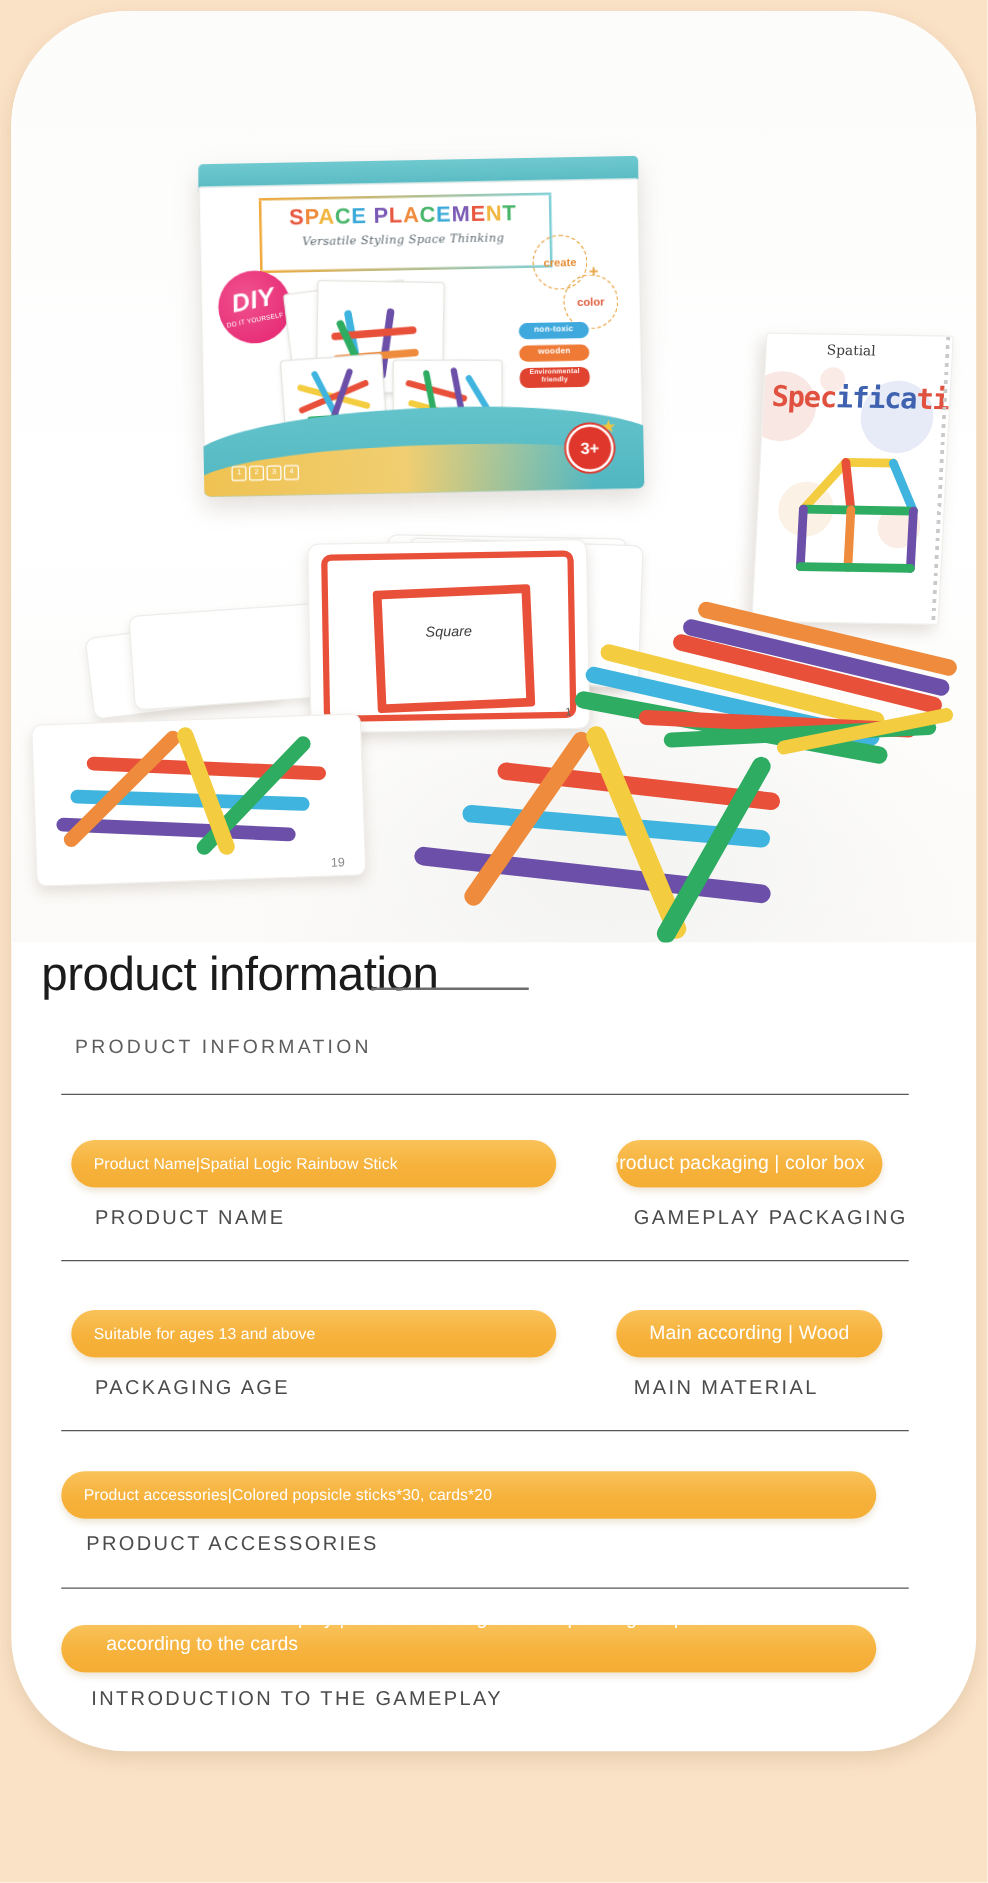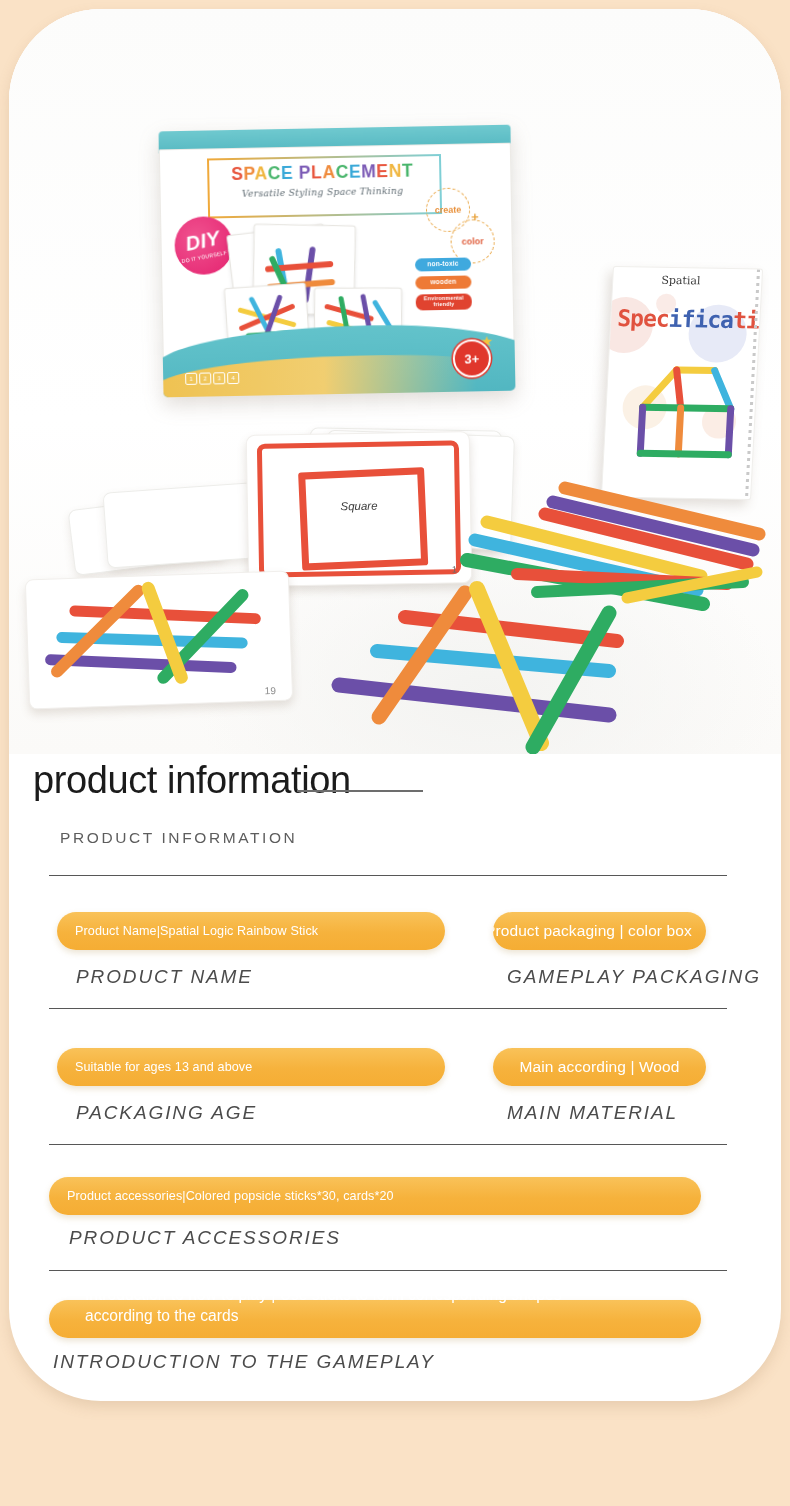--- a/index.html
+++ b/index.html
@@ -330,21 +330,21 @@
     box-sizing: border-box;
     padding: 0 18px;
     white-space: nowrap;
     overflow: visible;
   }
   .pill-text { font-size: 12.6px; color: #fff; letter-spacing: .1px; }
   .pill-text.lg { font-size: 15.5px; }
   .pill-clip { overflow: hidden; }
   .caption {
     position: absolute;
-    font-size: 19px; color: #4b4b4b; letter-spacing: 1.9px; font-style: italic;
+    font-size: 16px; color: #4b4b4b; letter-spacing: 1.9px;
   }
   .pill-overflow {
     position: absolute;
     display: block;
     padding: 0 18px;
     line-height: 1.32;
     white-space: normal;
     font-size: 15.6px;
     color: #fff;
     width: 540px;
@@ -534,18 +534,18 @@
       <div class="divider" style="top:390px;"></div>
 
       <div class="pill pill-clip" style="left:40px;top:423px;width:652px;height:38px;">
         <span class="pill-text">Product accessories|Colored popsicle sticks*30, cards*20</span>
       </div>
       <div class="caption" style="left:60px;top:473px;">PRODUCT ACCESSORIES</div>
 
       <div class="divider" style="top:516px;"></div>
 
       <div class="pill" style="left:40px;top:546px;width:652px;height:38px;">
-        <span class="pill-overflow">Introduction to how to play | Use sticks to form corresponding shapes according to the cards</span>
-      </div>
-      <div class="caption" style="left:44px;top:597px;">INTRODUCTION TO THE GAMEPLAY</div>
+        <span class="pill-overflow">Introduction to how to play | Use sticks to ages corresponding shapes according to the cards</span>
+      </div>
+      <div class="caption" style="left:64px;top:597px;">INTRODUCTION TO THE GAMEPLAY</div>
     </div>
   </div>
 </div>
 
 </body></html>

